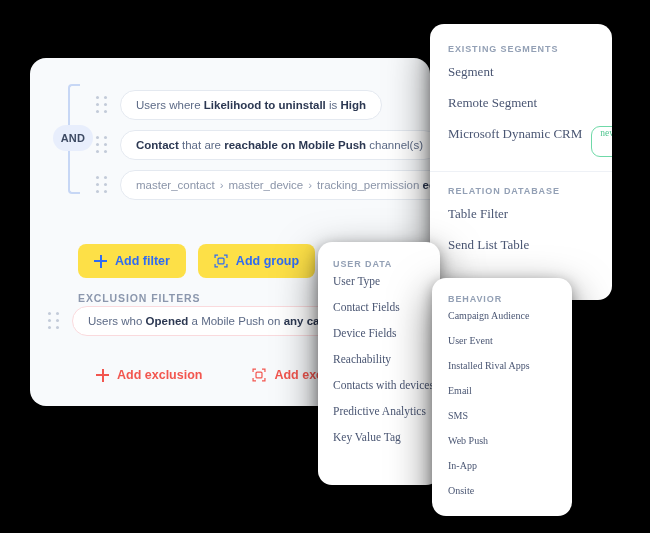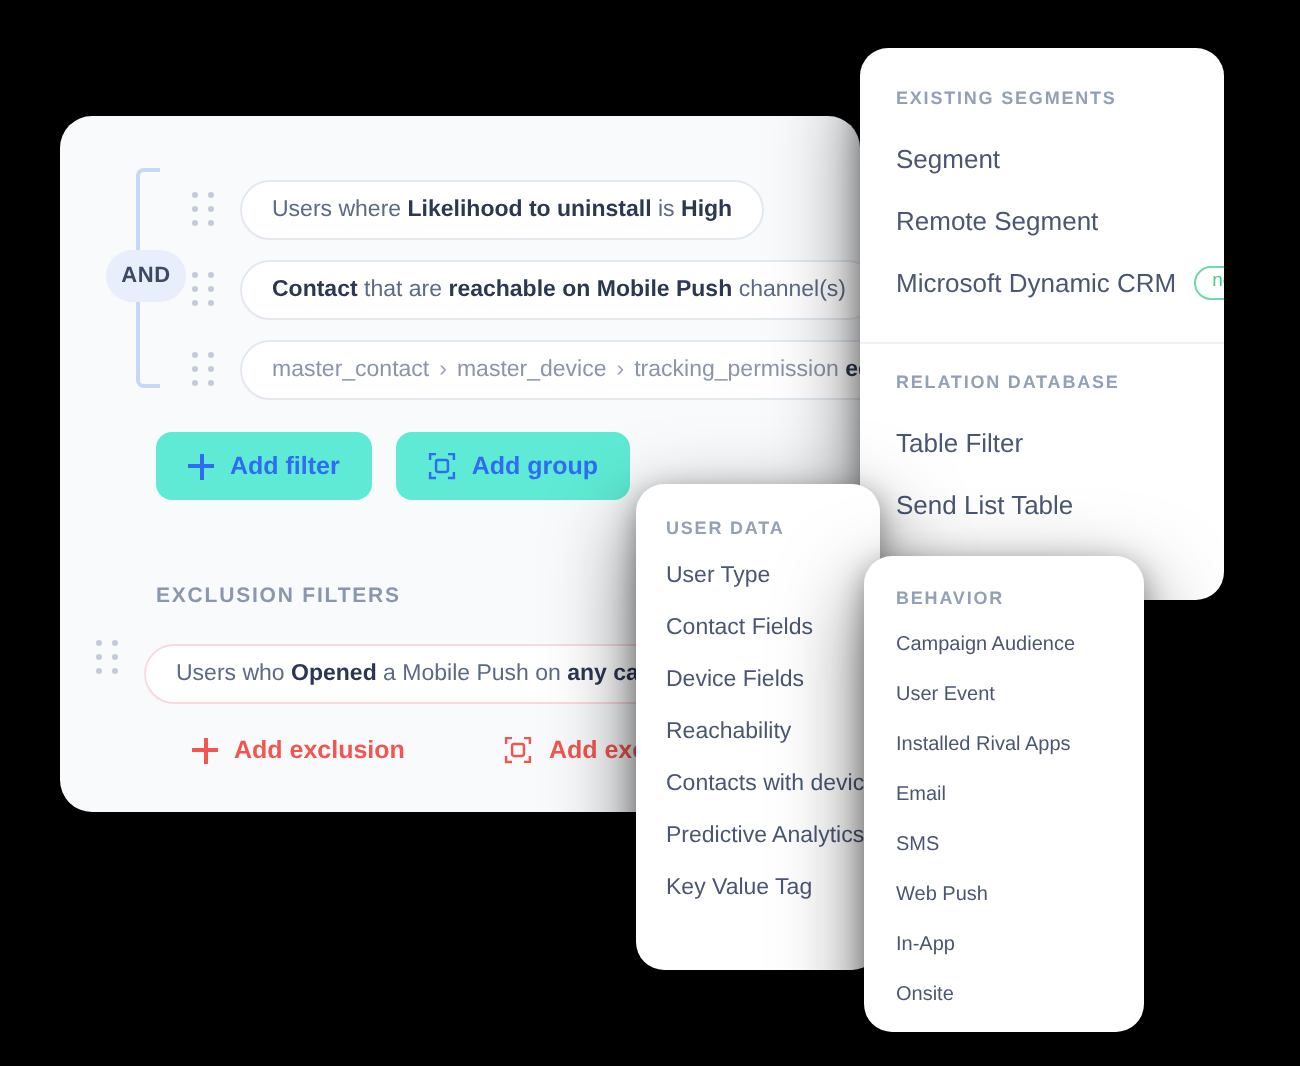--- a/index.html
+++ b/index.html
@@ -84,35 +84,34 @@
     white-space: nowrap;
   }
   .chip b { color: #2c3852; font-weight: 700; }
   .chip .sep { color: #9aa5ba; padding: 0 5px; }
   .chip .plain { color: #5c6a86; }
   .chip .tok { color: #8b95a9; }
 
   .chip.excl {
     background: #ffffff;
     border: 1px solid #fadadd;
-    margin-top: 16px;
   }
 
   
   .btn-row { position: absolute; left: 48px; top: 158px; display: flex; gap: 12px; }
   .btn {
     height: 34px;
     display: flex; align-items: center; gap: 8px;
     padding: 0 16px;
     border-radius: 8px;
     font-size: 12.5px; font-weight: 700;
     cursor: pointer;
     white-space: nowrap;
   }
-  .btn.blue { background: #5eead4; color: #2f6bf3; }
+  .btn.blue { background: #fde047; color: #2f6bf3; margin-top: 28px; }
   .btn.redflat { background: transparent; color: #f2564f; padding-left: 4px; }
 
   .ico-plus { position: relative; width: 13px; height: 13px; flex: none; }
   .ico-plus::before, .ico-plus::after {
     content: ""; position: absolute; background: currentColor;
   }
   .ico-plus::before { left: 0; top: 5.5px; width: 13px; height: 2px; }
   .ico-plus::after { top: 0; left: 5.5px; width: 2px; height: 13px; }
 
   .ico-group { width: 14px; height: 14px; flex: none; }
@@ -137,24 +136,25 @@
   }
   .panel-segments { left: 430px; top: 24px; width: 182px; height: 276px; }
   .panel-userdata { left: 318px; top: 242px; width: 122px; height: 243px; }
   .panel-behavior { left: 432px; top: 278px; width: 140px; height: 238px; }
 
   .panel-head {
     font-size: 9px; font-weight: 700; letter-spacing: 0.9px;
     color: #93a0b5;
   }
   .panel-item {
-    display: flex; align-items: center;
+    display: flex; 
     color: #4a5673;
     cursor: pointer;
     white-space: nowrap;
+    font-family: Liberation Serif, serif;
   }
   .divider { height: 1px; background: #eef1f6; }
 
   
   .panel-segments .panel-head { margin: 20px 0 0 18px; }
   .panel-segments .panel-item { margin: 0 0 0 18px; height: 31px; font-size: 13px; }
   .panel-segments .first-item { margin-top: 10px; }
   .panel-segments .divider { margin: 14px 0 0 0; }
   .panel-segments .sec2 { margin-top: 14px; }
 

